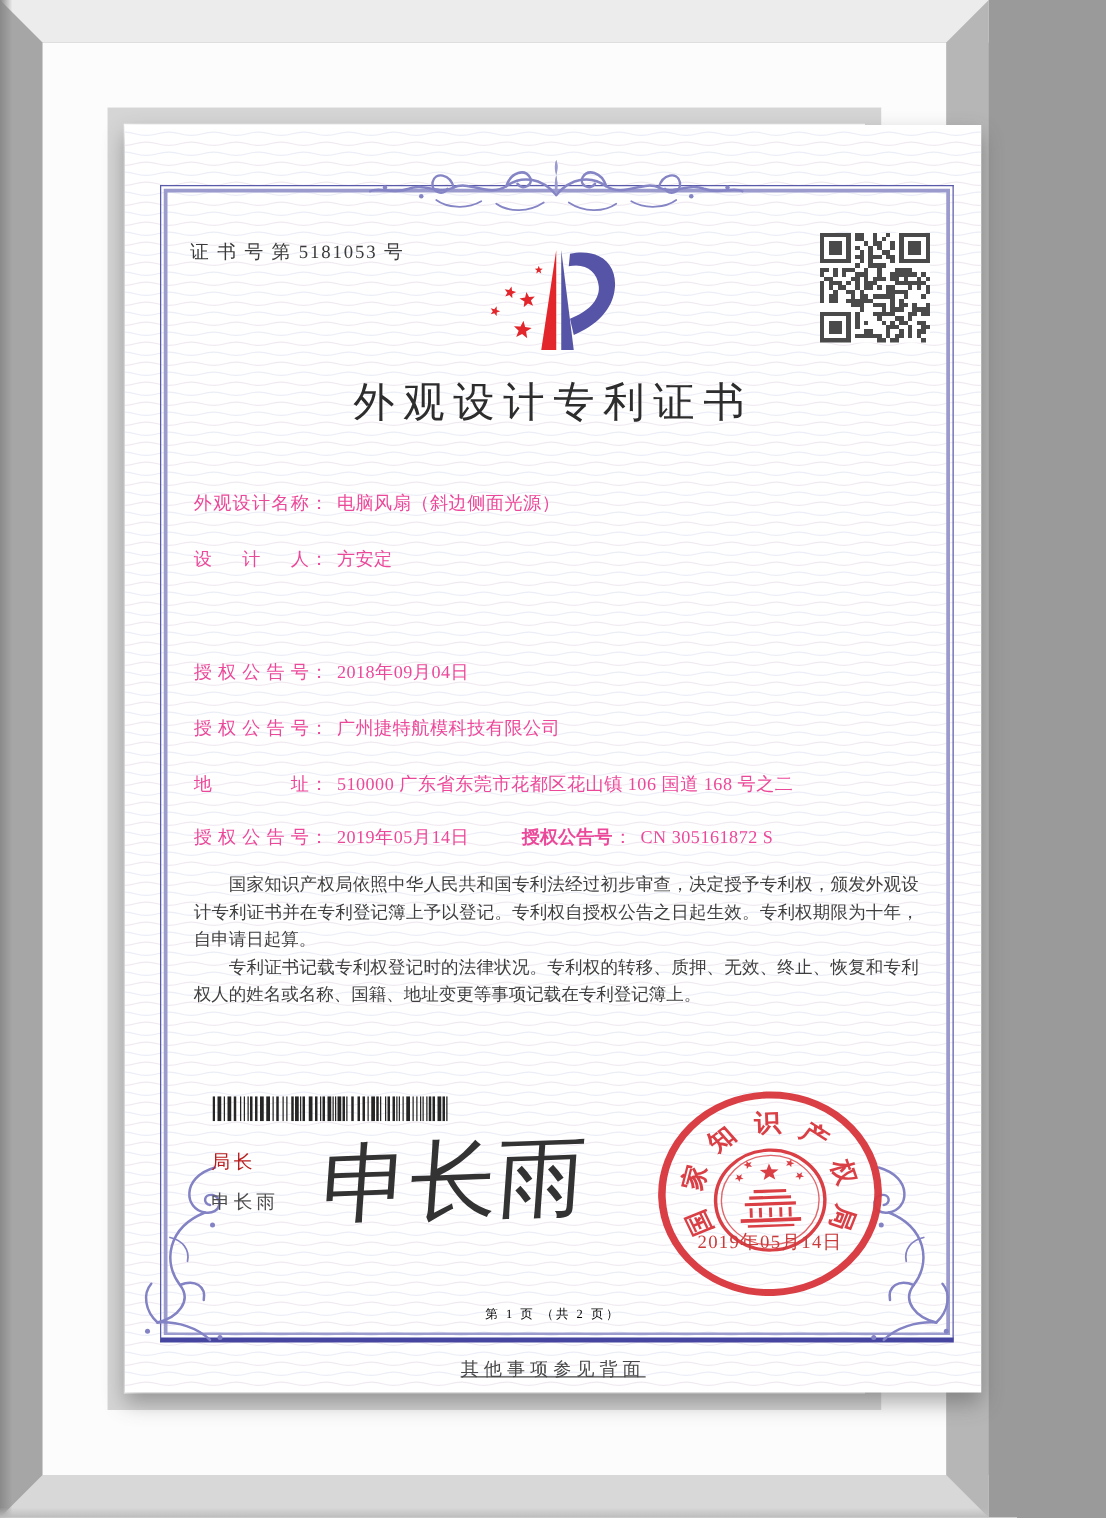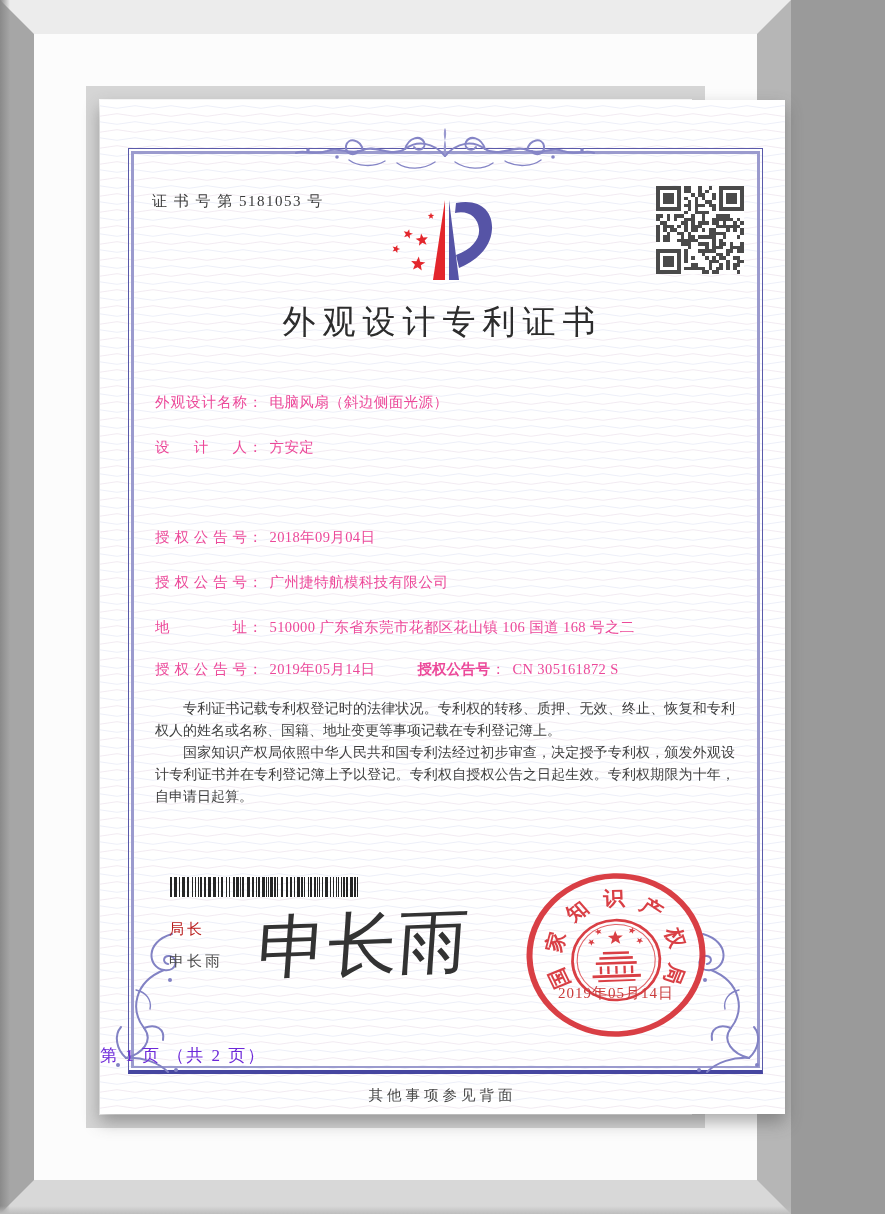--- a/index.html
+++ b/index.html
@@ -53,24 +53,24 @@
   .sig-role{position:absolute;left:69px;top:820px;font-family:"Liberation Sans","DejaVu Sans",sans-serif;
     font-size:15px;letter-spacing:3px;color:#b91c1c;}
   .sig-name{position:absolute;left:69px;top:852px;font-family:"Liberation Sans","DejaVu Sans",sans-serif;
     font-size:15px;letter-spacing:3px;color:#4b4b4b;}
   .signature{position:absolute;left:160px;top:788px;width:250px;height:115px;}
 
   .seal{position:absolute;left:423px;top:770px;width:186px;height:170px;transform:rotate(-2deg);opacity:.96;}
   .seal-date{position:absolute;left:410px;top:884px;width:212px;text-align:center;
     font-size:15px;letter-spacing:1px;color:#c93b3b;}
 
-  .page-num{position:absolute;left:0;right:0;top:944px;text-align:left;font-size:17px;
-    letter-spacing:2px;color:#6d28d9;}
+  .page-num{position:absolute;left:0;right:0;top:944px;text-align:center;font-size:10px;
+    letter-spacing:2px;color:#000000;}
   .back-note{position:absolute;left:0;right:0;top:986px;text-align:center;font-size:14.5px;
-    letter-spacing:4px;color:#474747;}
+    letter-spacing:4px;color:#474747;text-decoration:underline;}
 </style>
 </head>
 <body>
 
 <div class="scene">
   <div class="frame-bevel"></div>
   <div class="edge-left"></div>
   <div class="edge-bottom"></div>
   <div class="frame-white"></div>
   <div class="mat-band"></div>
@@ -507,22 +507,22 @@
         <span class="lbl">授权公告号</span><span class="colon">：</span><span class="val">广州捷特航模科技有限公司</span>
       </div>
       <div class="f-row" style="top:518px">
         <span class="lbl">地址</span><span class="colon">：</span><span class="val">510000 广东省东莞市花都区花山镇 106 国道 168 号之二</span>
       </div>
       <div class="f-row" style="top:560px">
         <span class="lbl">授权公告号</span><span class="colon">：</span><span class="val">2019年05月14日</span><span class="lbl2">授权公告号</span><span class="colon">：</span><span class="val">CN 305161872 S</span>
       </div>
 
       <div class="paras">
+        <p class="para">国家知识产权局依照中华人民共和国专利法经过初步审查，决定授予专利权，颁发外观设计专利证书并在专利登记簿上予以登记。专利权自授权公告之日起生效。专利权期限为十年，自申请日起算。</p>
         <p class="para">专利证书记载专利权登记时的法律状况。专利权的转移、质押、无效、终止、恢复和专利权人的姓名或名称、国籍、地址变更等事项记载在专利登记簿上。</p>
-        <p class="para">国家知识产权局依照中华人民共和国专利法经过初步审查，决定授予专利权，颁发外观设计专利证书并在专利登记簿上予以登记。专利权自授权公告之日起生效。专利权期限为十年，自申请日起算。</p>
       </div>
 
       <svg class="barcode" id="barcode" viewBox="0 0 194 20" preserveAspectRatio="none">
           <rect x="0" y="0" width="2" height="20" fill="#262626"></rect>
           <rect x="4" y="0" width="3" height="20" fill="#262626"></rect>
           <rect x="9" y="0" width="1" height="20" fill="#262626"></rect>
           <rect x="12" y="0" width="3" height="20" fill="#262626"></rect>
           <rect x="17" y="0" width="2" height="20" fill="#262626"></rect>
           <rect x="22" y="0" width="1" height="20" fill="#262626"></rect>
           <rect x="25" y="0" width="1" height="20" fill="#262626"></rect>

